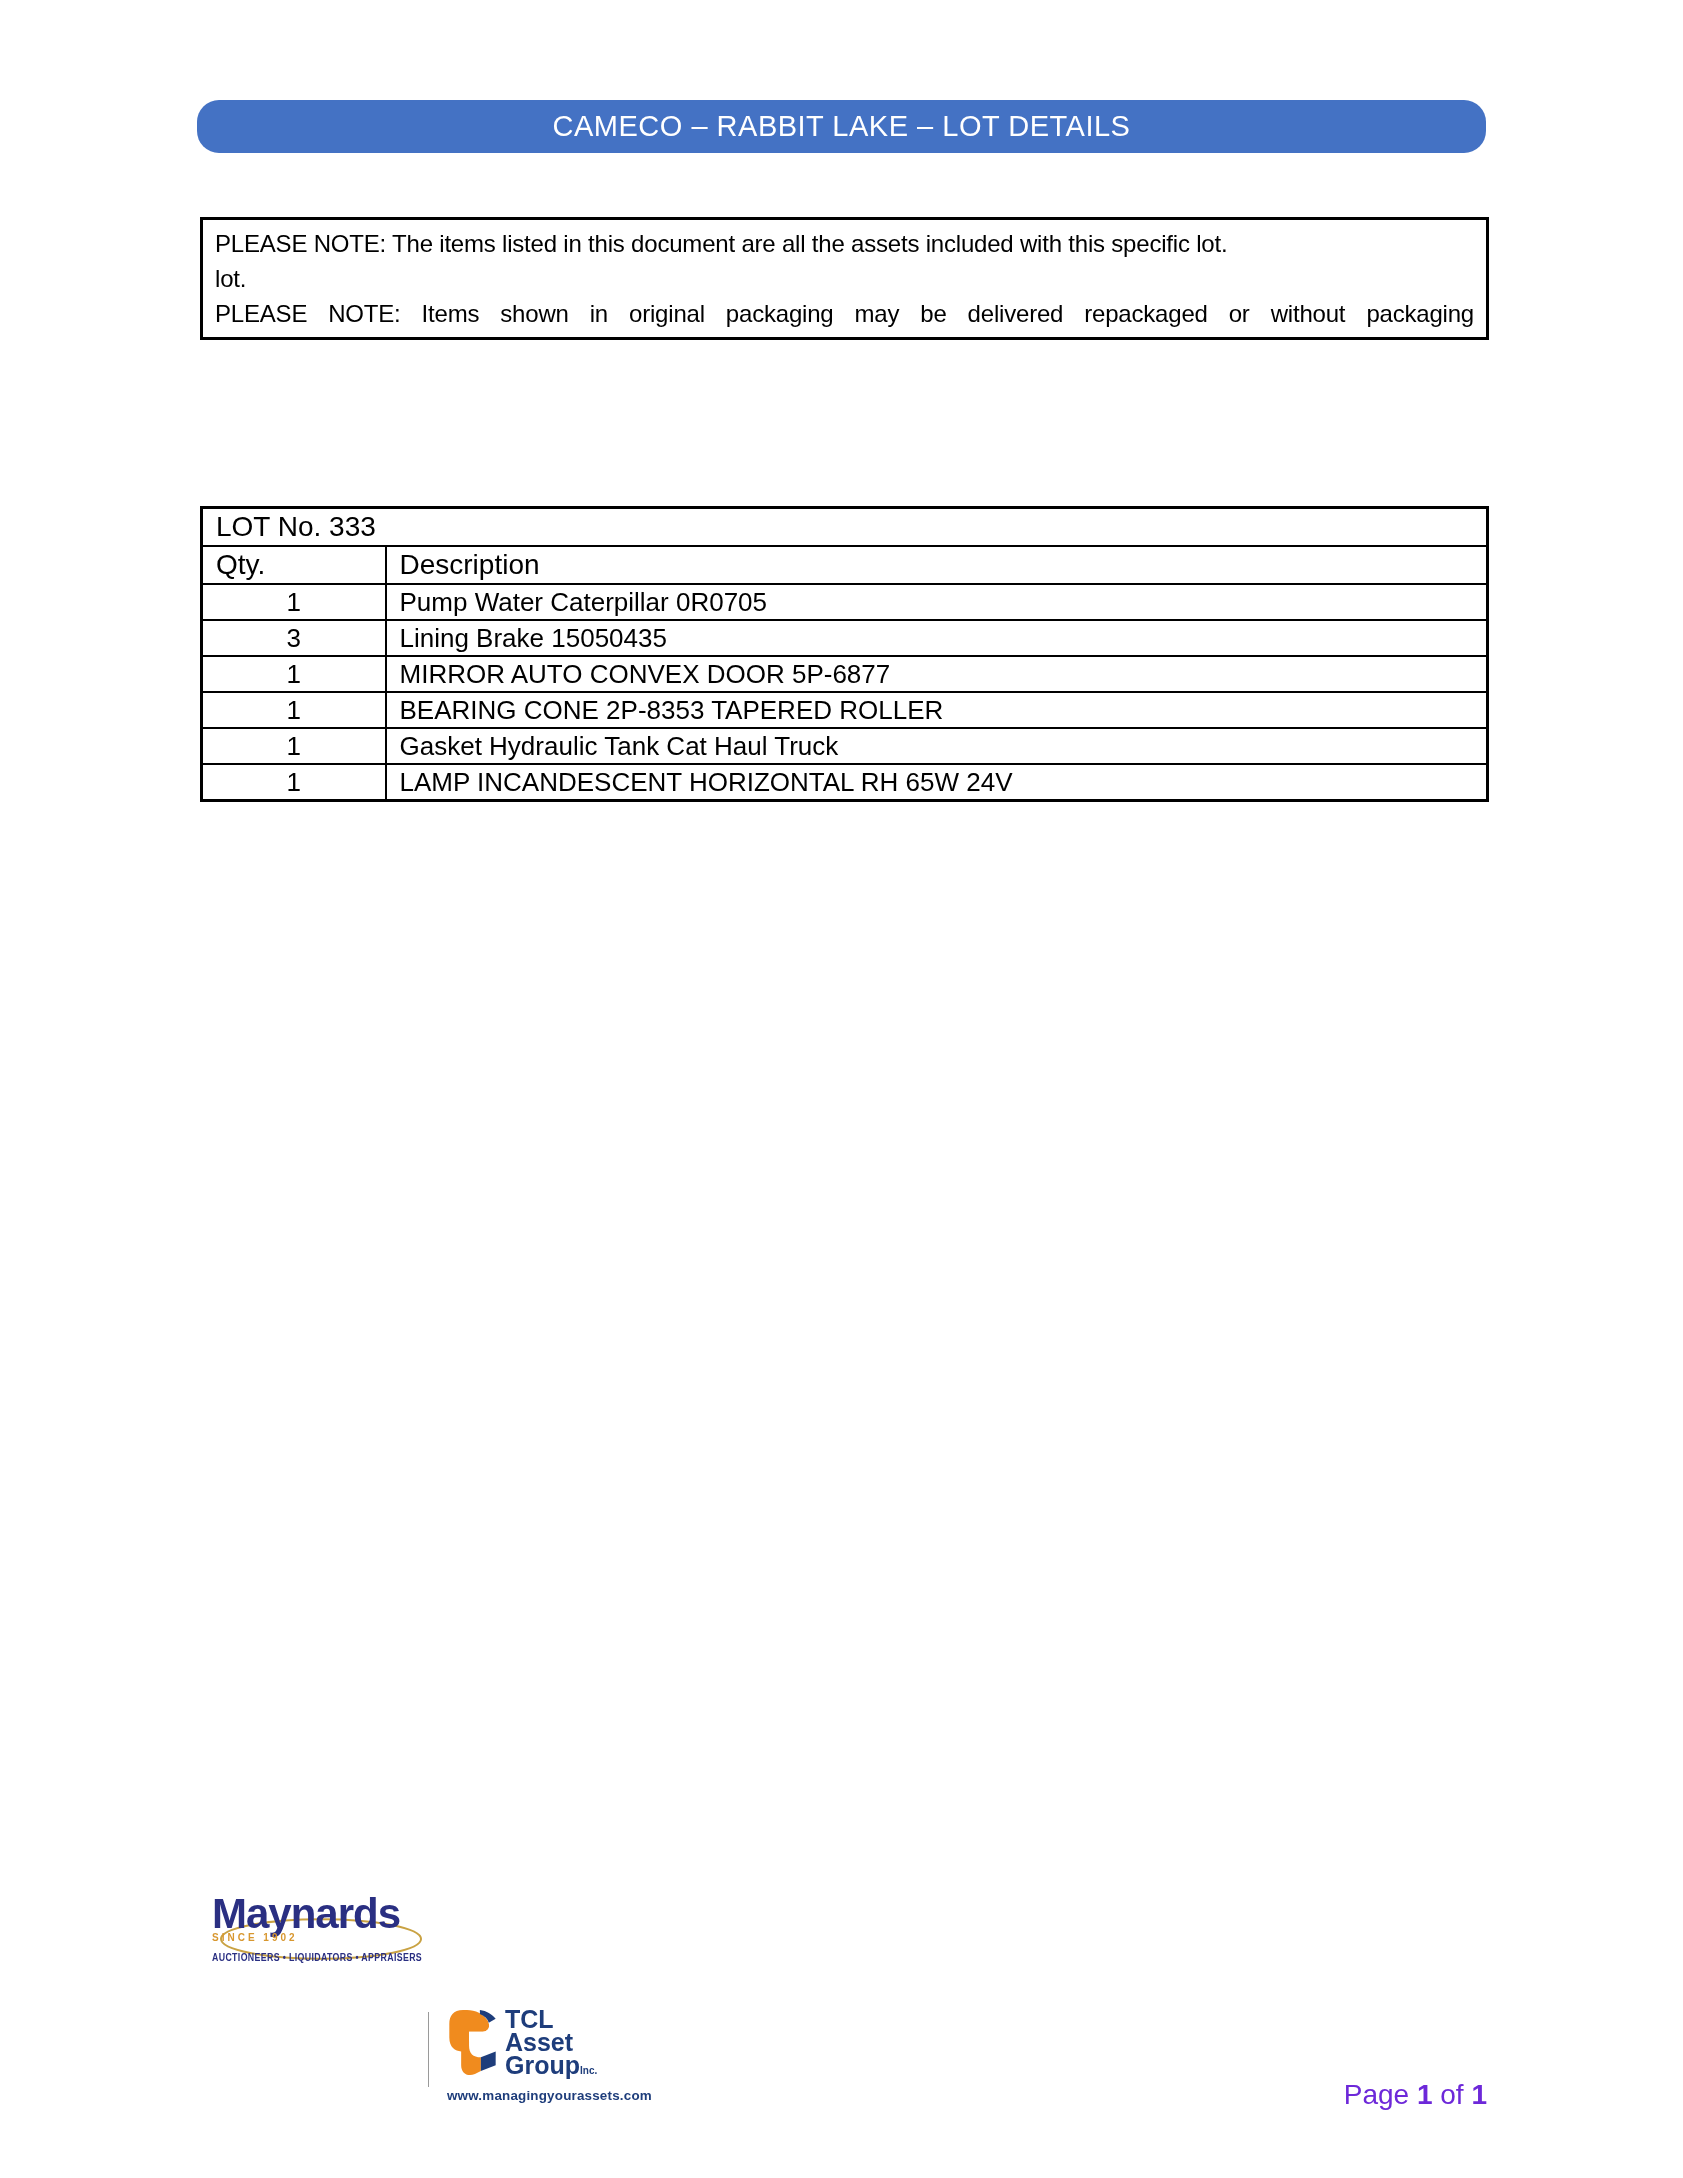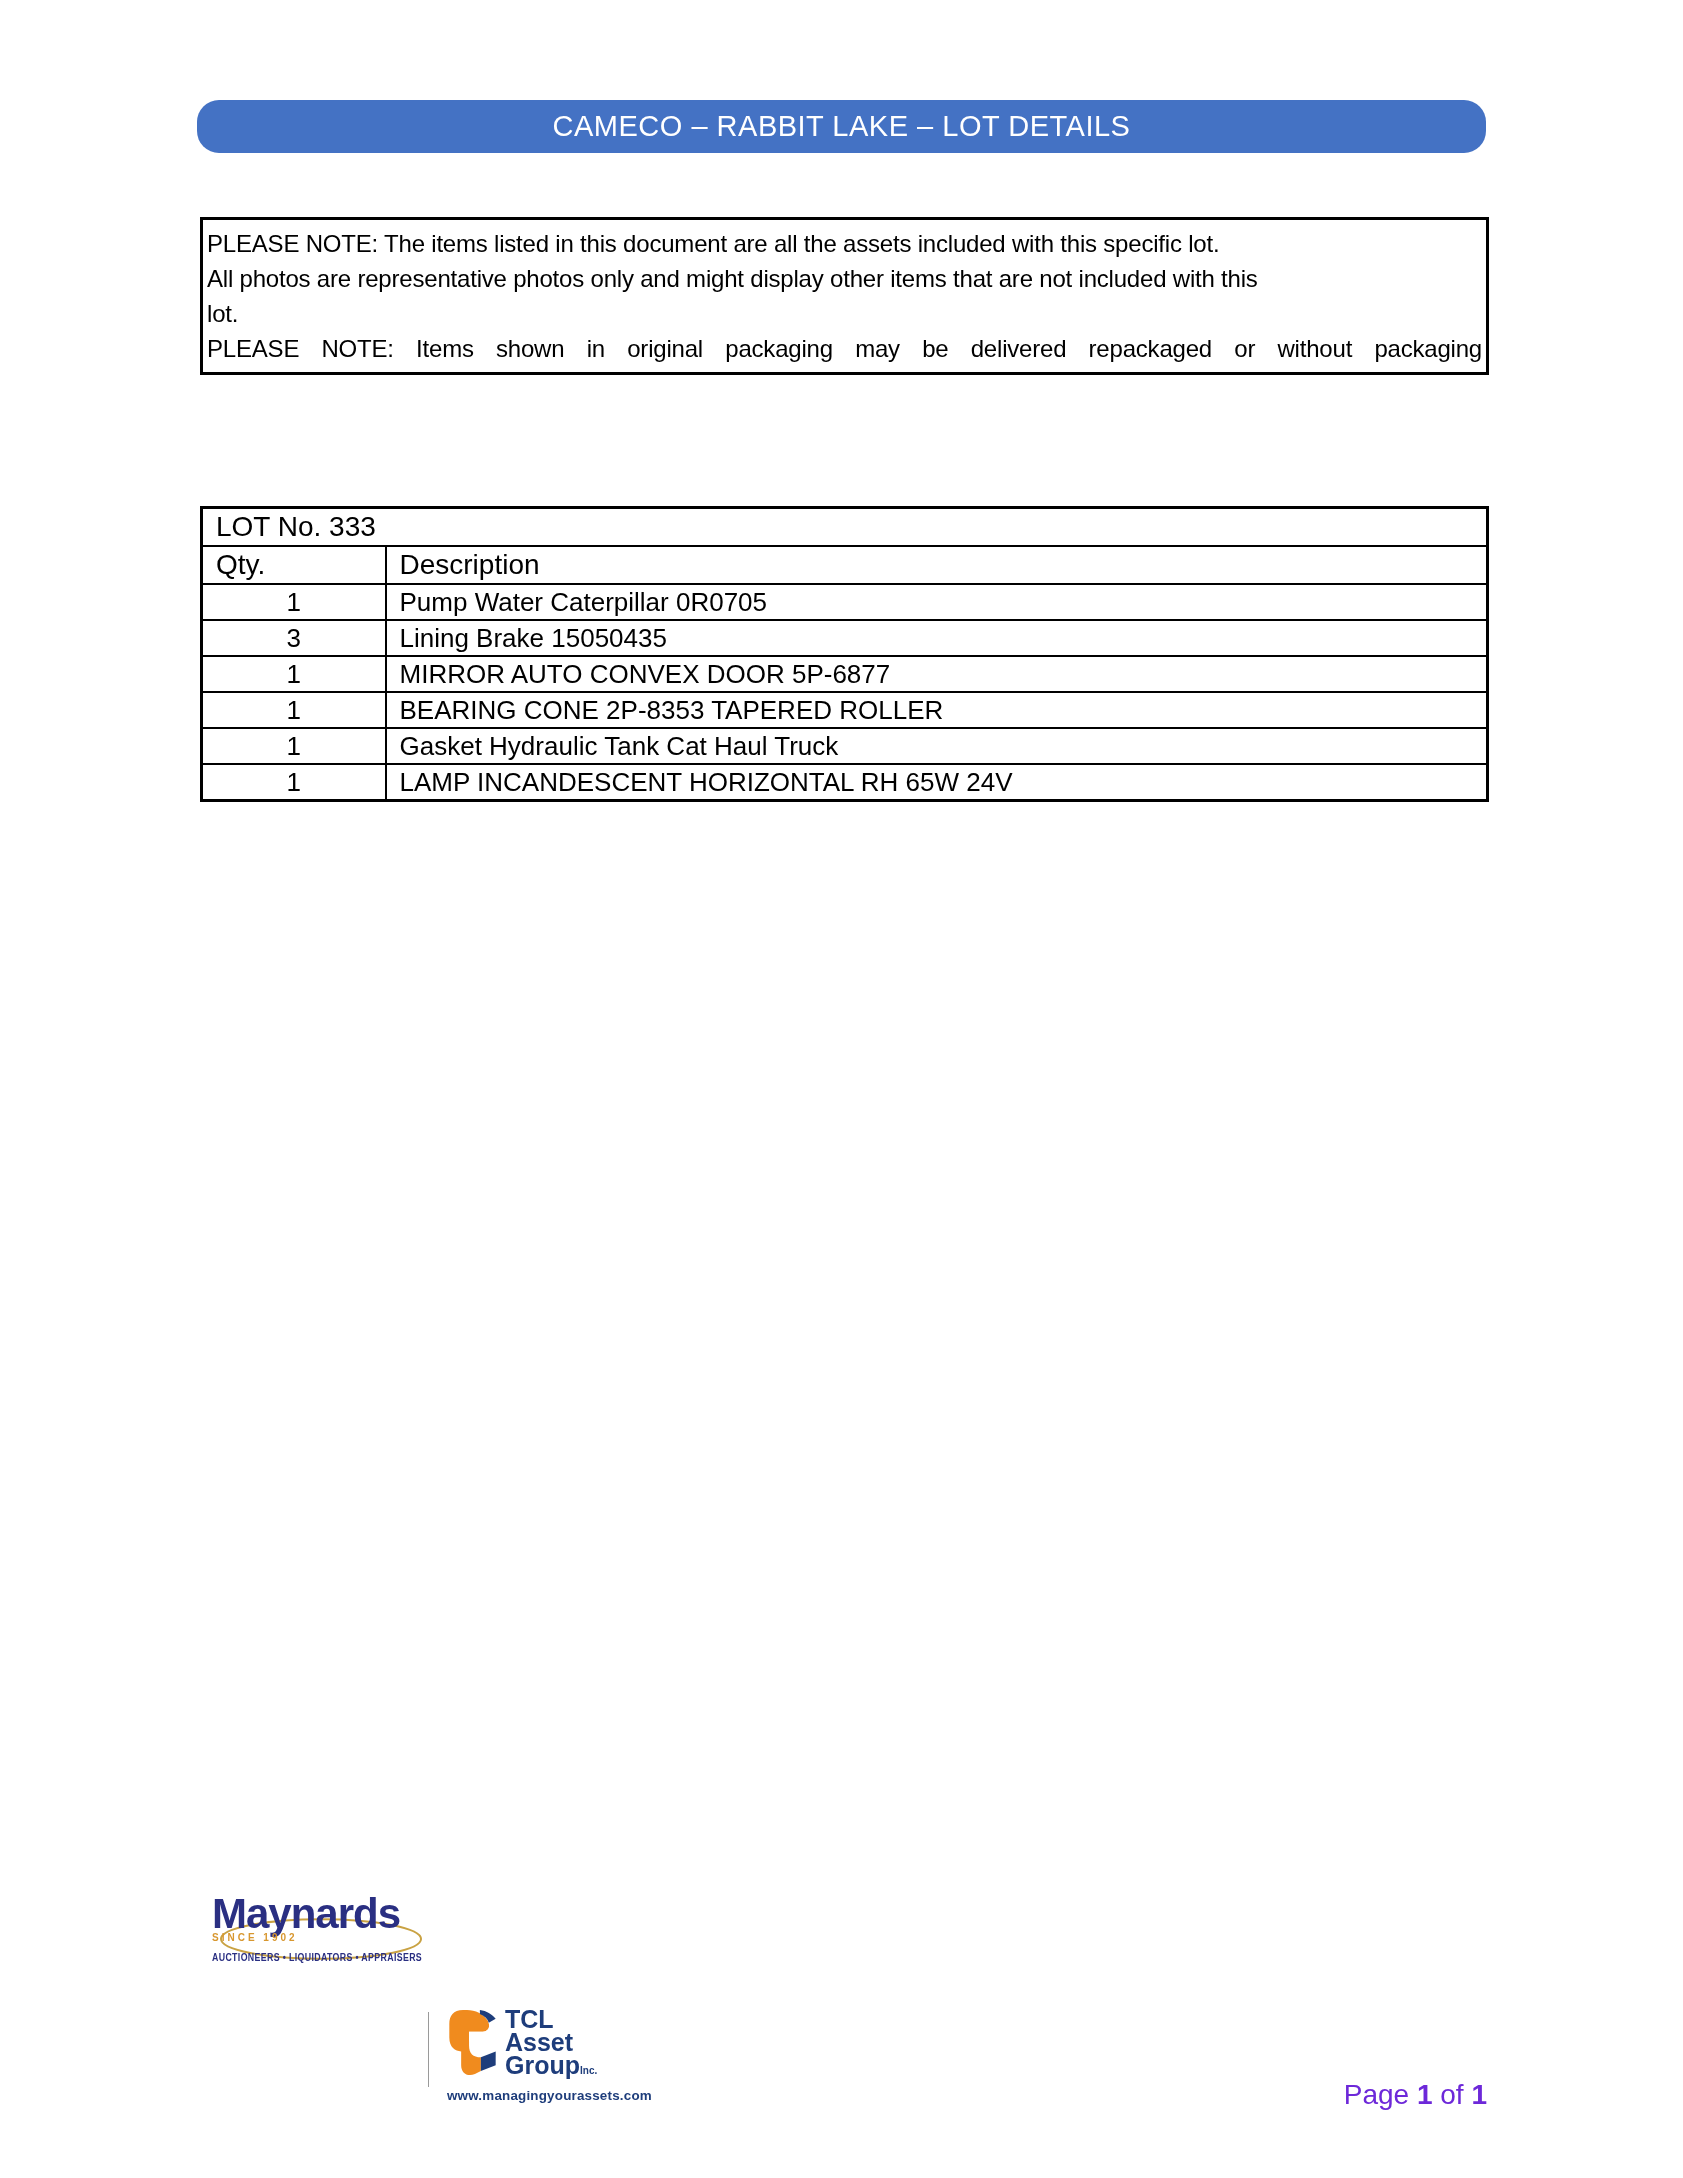--- a/index.html
+++ b/index.html
@@ -17,21 +17,21 @@
     background:var(--accent,#4472C4);
     display:flex;align-items:center;justify-content:center;border-radius:22px;
   }
   .header-bar .title{
     color:#ffffff;font-size:29px;letter-spacing:0.5px;
   }
   
   .notice-box{
     position:absolute;left:200px;top:217px;width:1289px;
     box-sizing:border-box;border:3px solid #000;
-    padding:6px 4px;
+    padding:6px 12px;
     font-size:24px;line-height:35px;letter-spacing:-0.2px;
   }
   .notice-line{white-space:nowrap;}
   .notice-line.justify{
     white-space:normal;
     text-align:justify;text-align-last:justify;
   }
   
   .lot-table{
     position:absolute;left:200px;top:506px;width:1289px;
@@ -106,21 +106,20 @@
 <body>
 
 <div class="page" style="--accent: #4472C4; --maynardsNavy: #2A2F82; --maynardsGold: #D8972F; --tclOrange: #F08B1E; --tclNavy: #1E3D7B;">
 
   <div class="header-bar">
     <span class="title">CAMECO – RABBIT LAKE – LOT DETAILS</span>
   </div>
 
   <div class="notice-box">
     <div class="notice-line">PLEASE NOTE: The items listed in this document are all the assets included with this specific lot.</div>
-    <div class="notice-line">All photos are representative photos only and might display other items that are not included with this</div>
     <div class="notice-line">lot.</div>
     <div class="notice-line justify">PLEASE NOTE: Items shown in original packaging may be delivered repackaged or without packaging</div>
   </div>
 
   <table class="lot-table">
     <colgroup>
         <col class="col-qty">
         <col>
       </colgroup>
     <tbody>

